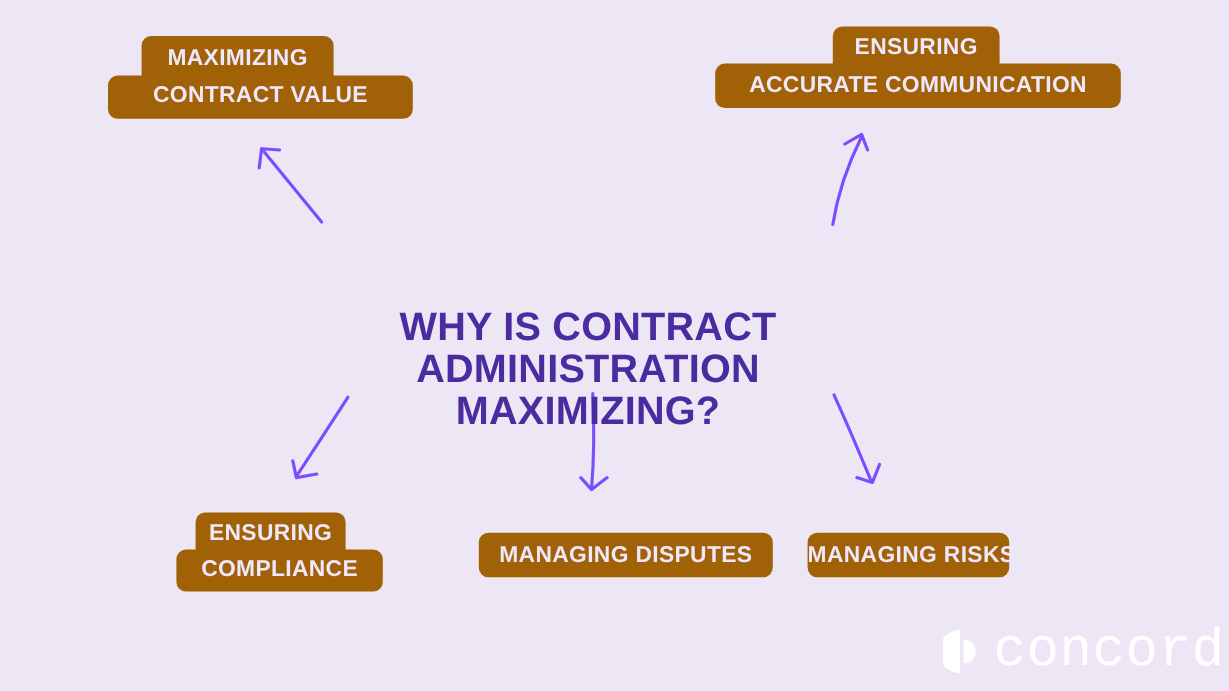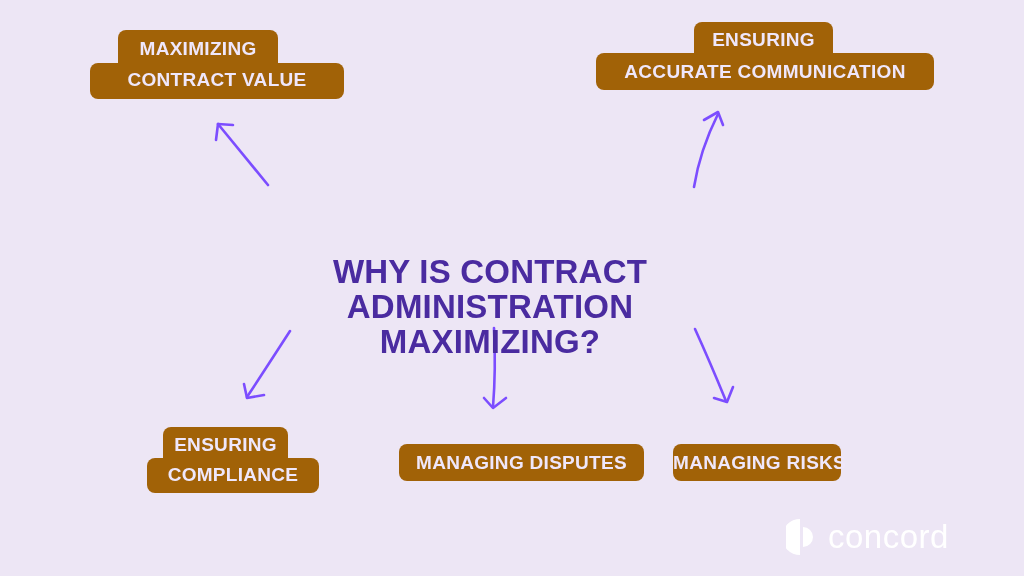--- a/index.html
+++ b/index.html
@@ -5,21 +5,21 @@
   html, body { margin:0; padding:0; }
   body { width:1024px; height:576px; background:#ede6f5; position:relative; overflow:hidden;
          font-family:"Liberation Sans", "DejaVu Sans", sans-serif; }
   .pill { position:absolute; background:#a16207; color:#efe7fb; font-weight:bold;
           font-size:19px; text-align:center; white-space:nowrap; letter-spacing:0.3px; }
   .title { position:absolute; left:200px; width:580px; top:220px; text-align:center;
            color:#4a2ba0; font-weight:bold; font-size:33px; line-height:35px; letter-spacing:0.2px;margin-top:34px; }
   .title span { display:block; }
   svg.arrows { position:absolute; left:0; top:0; }
   .logo { position:absolute; left:786px; top:517px; display:flex; align-items:center; }
-  .logo-text { color:#ffffff; font-size:33px; letter-spacing:0.5px; margin-left:12px; font-family:Liberation Sans, sans-serif; }
+  .logo-text { color:#ffffff; font-size:45px; letter-spacing:0.5px; margin-left:12px; font-family:Liberation Mono, monospace; }
 </style>
 </head>
 <body>
 
 <svg class="arrows" width="1024" height="576">
   <g stroke="#7c4dff" stroke-width="2.6" fill="none" stroke-linecap="round" stroke-linejoin="round">
 
     <g>
       <path d="M268 185 L218 124"></path>
       <path d="M216 140 L218 124 L233 125"></path>

